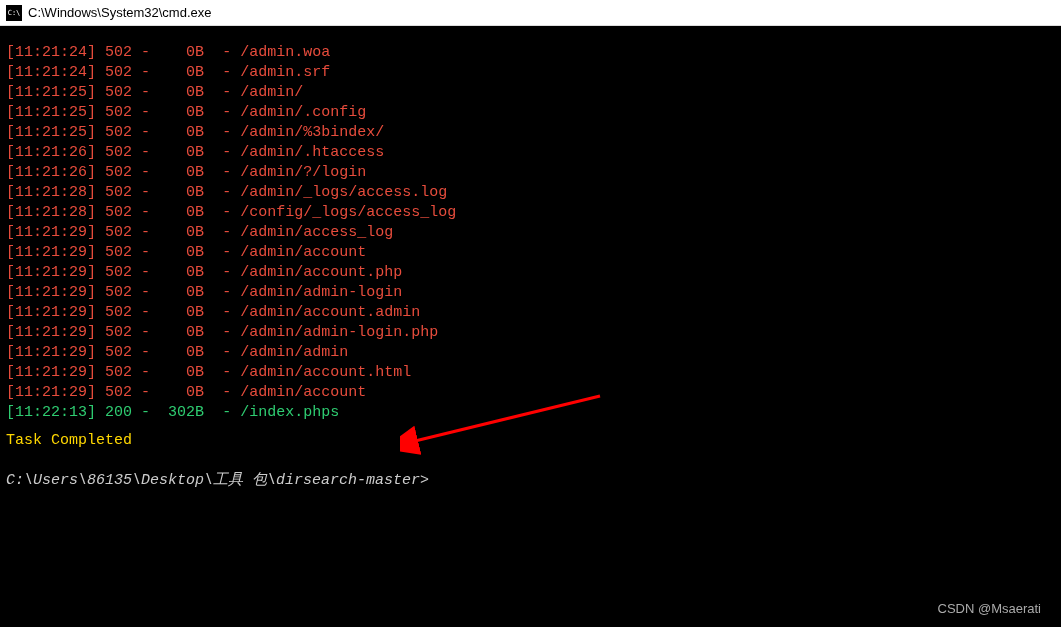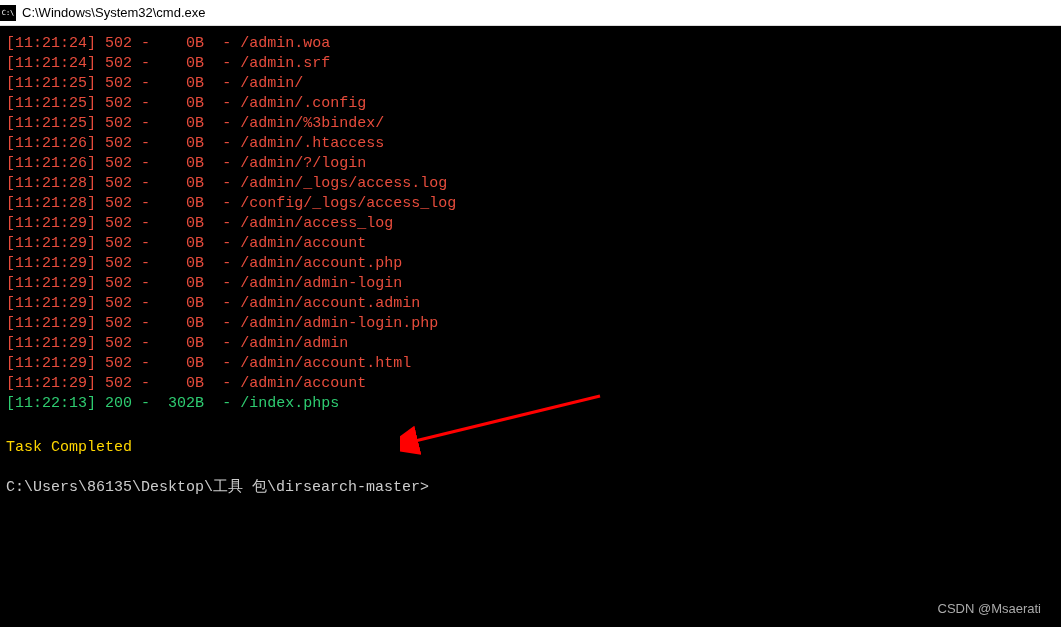--- a/index.html
+++ b/index.html
@@ -10,20 +10,21 @@
       height: 627px;
       overflow: hidden;
       position: relative;
     }
     .title-bar {
       height: 26px;
       background: #fff;
       border-bottom: 1px solid #ddd;
       display: flex;
       align-items: center;
+      padding-left: 6px;
       color: #000;
       font-size: 13px;
       font-family: "Segoe UI", sans-serif;
     }
     .title-icon {
       width: 16px;
       height: 16px;
       background: #000;
       margin-right: 6px;
       position: relative;
@@ -34,31 +35,31 @@
     .title-icon::after {
       content: "C:\\";
       color: #fff;
       font-size: 7px;
       font-family: monospace;
     }
     .terminal {
       background: #000;
       width: 100%;
       height: calc(100% - 26px);
-      padding: 8px 6px;
+      padding: 17px 6px;
       font-size: 15px;
       line-height: 20px;
       position: relative;
       overflow: hidden;
     }
     .log-line { white-space: pre; }
     .red { color: #e74c3c; }
     .green { color: #2ecc71; }
-    .task-completed { color: #ffd700; margin-top: 24px; }
-    .prompt { color: #ccc; margin-top: 20px; white-space: pre; }
+    .task-completed { color: #ffd700; margin-top: 8px; }
+    .prompt { color: #ccc; margin-top: 20px; white-space: pre; font-style: italic; }
     .arrow {
       position: absolute;
       top: 360px;
       left: 400px;
       pointer-events: none;
     }
     .watermark {
       position: absolute;
       bottom: 8px;
       right: 20px;

